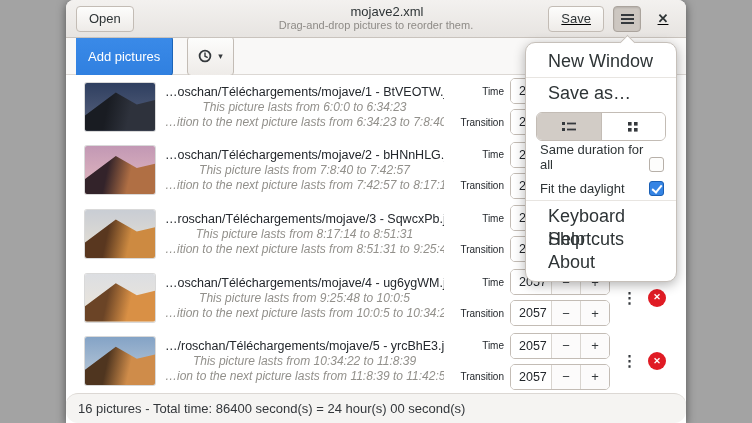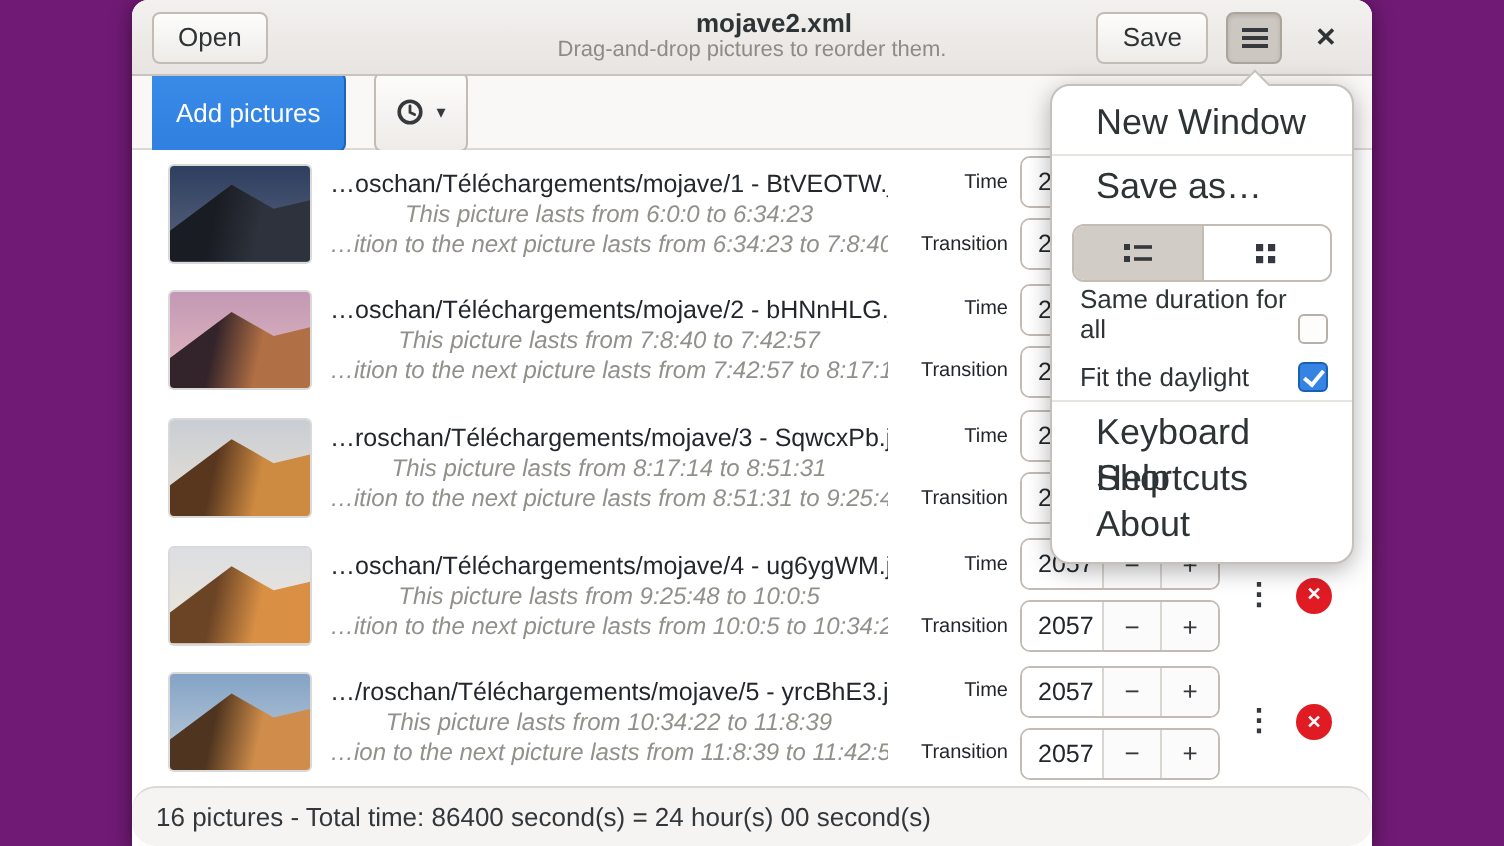--- a/index.html
+++ b/index.html
@@ -1,33 +1,33 @@
 <!DOCTYPE html>
 <html><head>
 <meta charset="utf-8">
 <style>
   * { margin:0; padding:0; box-sizing:border-box; font-family:"Liberation Sans", sans-serif; }
   html,body { width:752px; height:423px; background:#000; overflow:hidden; }
-  .stage { position:relative; width:752px; height:423px; background:#701a75; }
+  .stage { position:relative; width:752px; height:423px; background:#a3a3a3; }
   .window { position:absolute; left:66px; top:0; width:620px; height:423px;
             background:#fff; border-radius:8px 8px 0 0; display:flex; flex-direction:column;
             box-shadow:0 2px 10px rgba(0,0,0,.5); }
 
   
   .headerbar { position:relative; height:38px; flex:none;
                background:linear-gradient(to bottom,#f3f1ef,#e7e4e1);
                border-bottom:1px solid #c9c3bd; border-radius:8px 8px 0 0;
                display:flex; align-items:center; padding:0 10px; }
   .btn { height:26px; padding:0 12px; font-size:13px; color:#2e3436;
          background:linear-gradient(to bottom,#fdfdfc,#eeebe8);
          border:1px solid #c3bcb5; border-radius:4px; cursor:pointer; }
   .titles { position:absolute; left:0; right:0; top:4px; text-align:center; pointer-events:none; }
-  .title { font-size:13px; font-weight:bold; color:#2e3436; line-height:15px;padding-left:22px; }
+  .title { font-size:13px; font-weight:normal; color:#2e3436; line-height:15px;padding-left:22px; }
   .subtitle { font-size:11px; color:#8e8b87; line-height:13px; }
-  .hdr-right { margin-left:auto; display:flex; align-items:center; gap:9px; }
+  .hdr-right { margin-left:auto; display:flex; align-items:center; gap:9px;text-decoration:underline; }
   .icon-btn { width:28px; padding:0; display:flex; align-items:center; justify-content:center; }
   .icon-btn.active { background:#cdc7c1; border-color:#aba49d; box-shadow:inset 0 1px 2px rgba(0,0,0,.12); }
   .hamburger { display:block; width:13px; height:2px; background:#35393d;
                box-shadow:0 -4px 0 #35393d, 0 4px 0 #35393d; }
   .close-btn { width:26px; height:26px; background:none; border:none; font-size:13px;
                font-weight:bold; color:#2e3436; cursor:pointer; }
 
   
   .toolbar { height:37px; flex:none; background:#f9f8f7; border-bottom:1px solid #dcd8d4;
              display:flex; align-items:center; padding:0 10px; }

